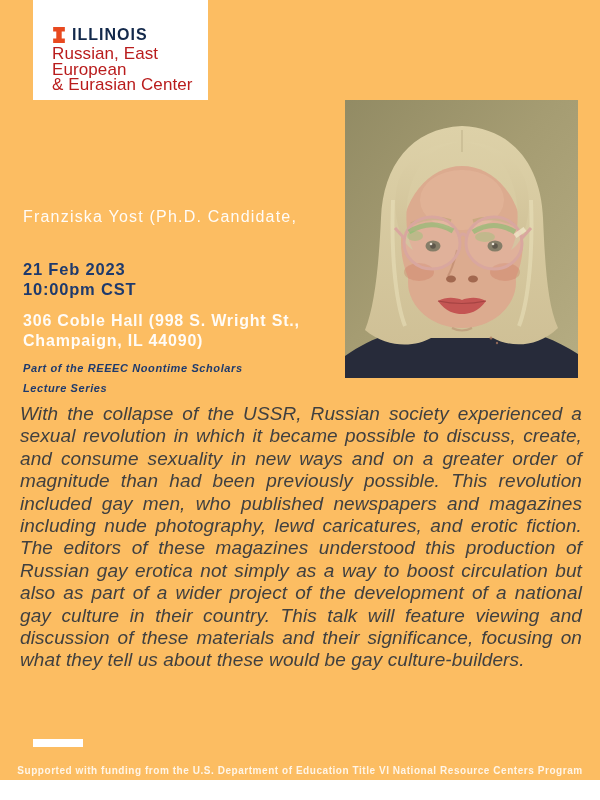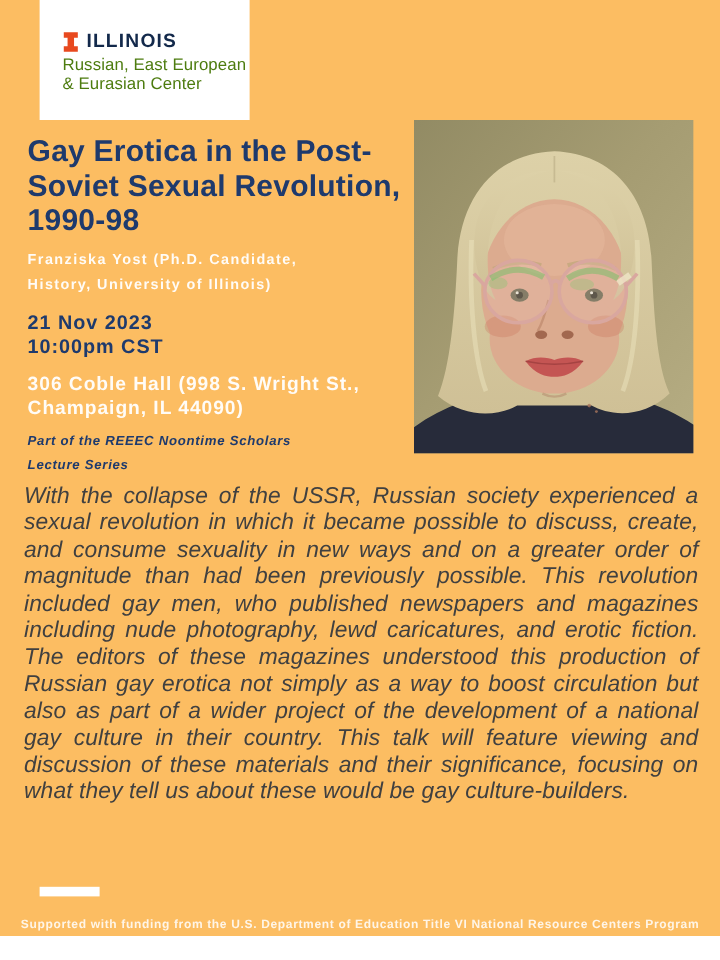--- a/index.html
+++ b/index.html
@@ -18,38 +18,38 @@
   .logo-row {
     position: absolute; left: 19px; top: 26px;
     display: flex; align-items: center; gap: 6px;
   }
   .block-i { width: 14px; height: 18px; display: block; }
   .wordmark {
     color: #13294b; font-size: 16px; font-weight: bold; letter-spacing: 1px;
   }
   .org-name {
     position: absolute; left: 19px; top: 46px;
-    color: #4d7c0f; font-size: 14px; line-height: 15.5px; letter-spacing: 0.1px;
+    color: #b91c1c; font-size: 17px; line-height: 15.5px; letter-spacing: 0.1px;
   }
 
   
   .photo {
     position: absolute; left: 345px; top: 100px; width: 233px; height: 278px;
   }
   .photo svg { display: block; }
 
   
   .title {
     position: absolute; left: 23px; top: 112px;
     color: #1e3a6d; font-size: 25px; font-weight: bold; line-height: 29px;
     white-space: nowrap; letter-spacing: 0.2px;
   }
   .speaker {
     position: absolute; left: 23px; top: 206px;
-    color: rgba(255,255,255,0.95); font-size: 12px; font-weight: bold;
+    color: rgba(255,255,255,0.95); font-size: 16px; font-weight: normal;
     line-height: 21px; letter-spacing: 1.2px; white-space: nowrap;
   }
   .datetime {
     position: absolute; left: 23px; top: 259px;
     color: #1e3a6d; font-size: 16.5px; font-weight: bold;
     line-height: 20px; letter-spacing: 0.8px; white-space: nowrap;
   }
   .location {
     position: absolute; left: 23px; top: 311px;
     color: rgba(255,255,255,0.95); font-size: 16px; font-weight: bold;
@@ -146,33 +146,27 @@
       <path d="M180,129 l-10,7" stroke="#f0e6c8" stroke-width="5" opacity="0.8"></path>
       <path d="M64,132 Q86,118 108,131" stroke="#6fbf63" stroke-width="5" fill="none" opacity="0.5"></path>
       <path d="M128,132 Q148,119 170,132" stroke="#6fbf63" stroke-width="5" fill="none" opacity="0.5"></path>
       <ellipse cx="70" cy="136" rx="8" ry="5" fill="#7cc96e" opacity="0.35"></ellipse>
       <ellipse cx="140" cy="137" rx="10" ry="5" fill="#7cc96e" opacity="0.3"></ellipse>
       <circle cx="146" cy="238" r="1.5" fill="#a9765c" opacity="0.8"></circle>
       <circle cx="152" cy="243" r="1.2" fill="#a9765c" opacity="0.8"></circle>
     </svg>
   </div>
 
-  <div class="title">
-    <div>Gay Erotica in the Post-</div>
-    <div>Soviet Sexual Revolution,</div>
-    <div>1990-98</div>
-  </div>
 
   <div class="speaker">
     <div>Franziska Yost (Ph.D. Candidate,</div>
-    <div>History, University of Illinois)</div>
   </div>
 
   <div class="datetime">
-    <div>21 Nov 2023</div>
+    <div>21 Feb 2023</div>
     <div>10:00pm CST</div>
   </div>
 
   <div class="location">
     <div>306 Coble Hall (998 S. Wright St.,</div>
     <div>Champaign, IL 44090)</div>
   </div>
 
   <div class="series">
     <div>Part of the REEEC Noontime Scholars</div>

